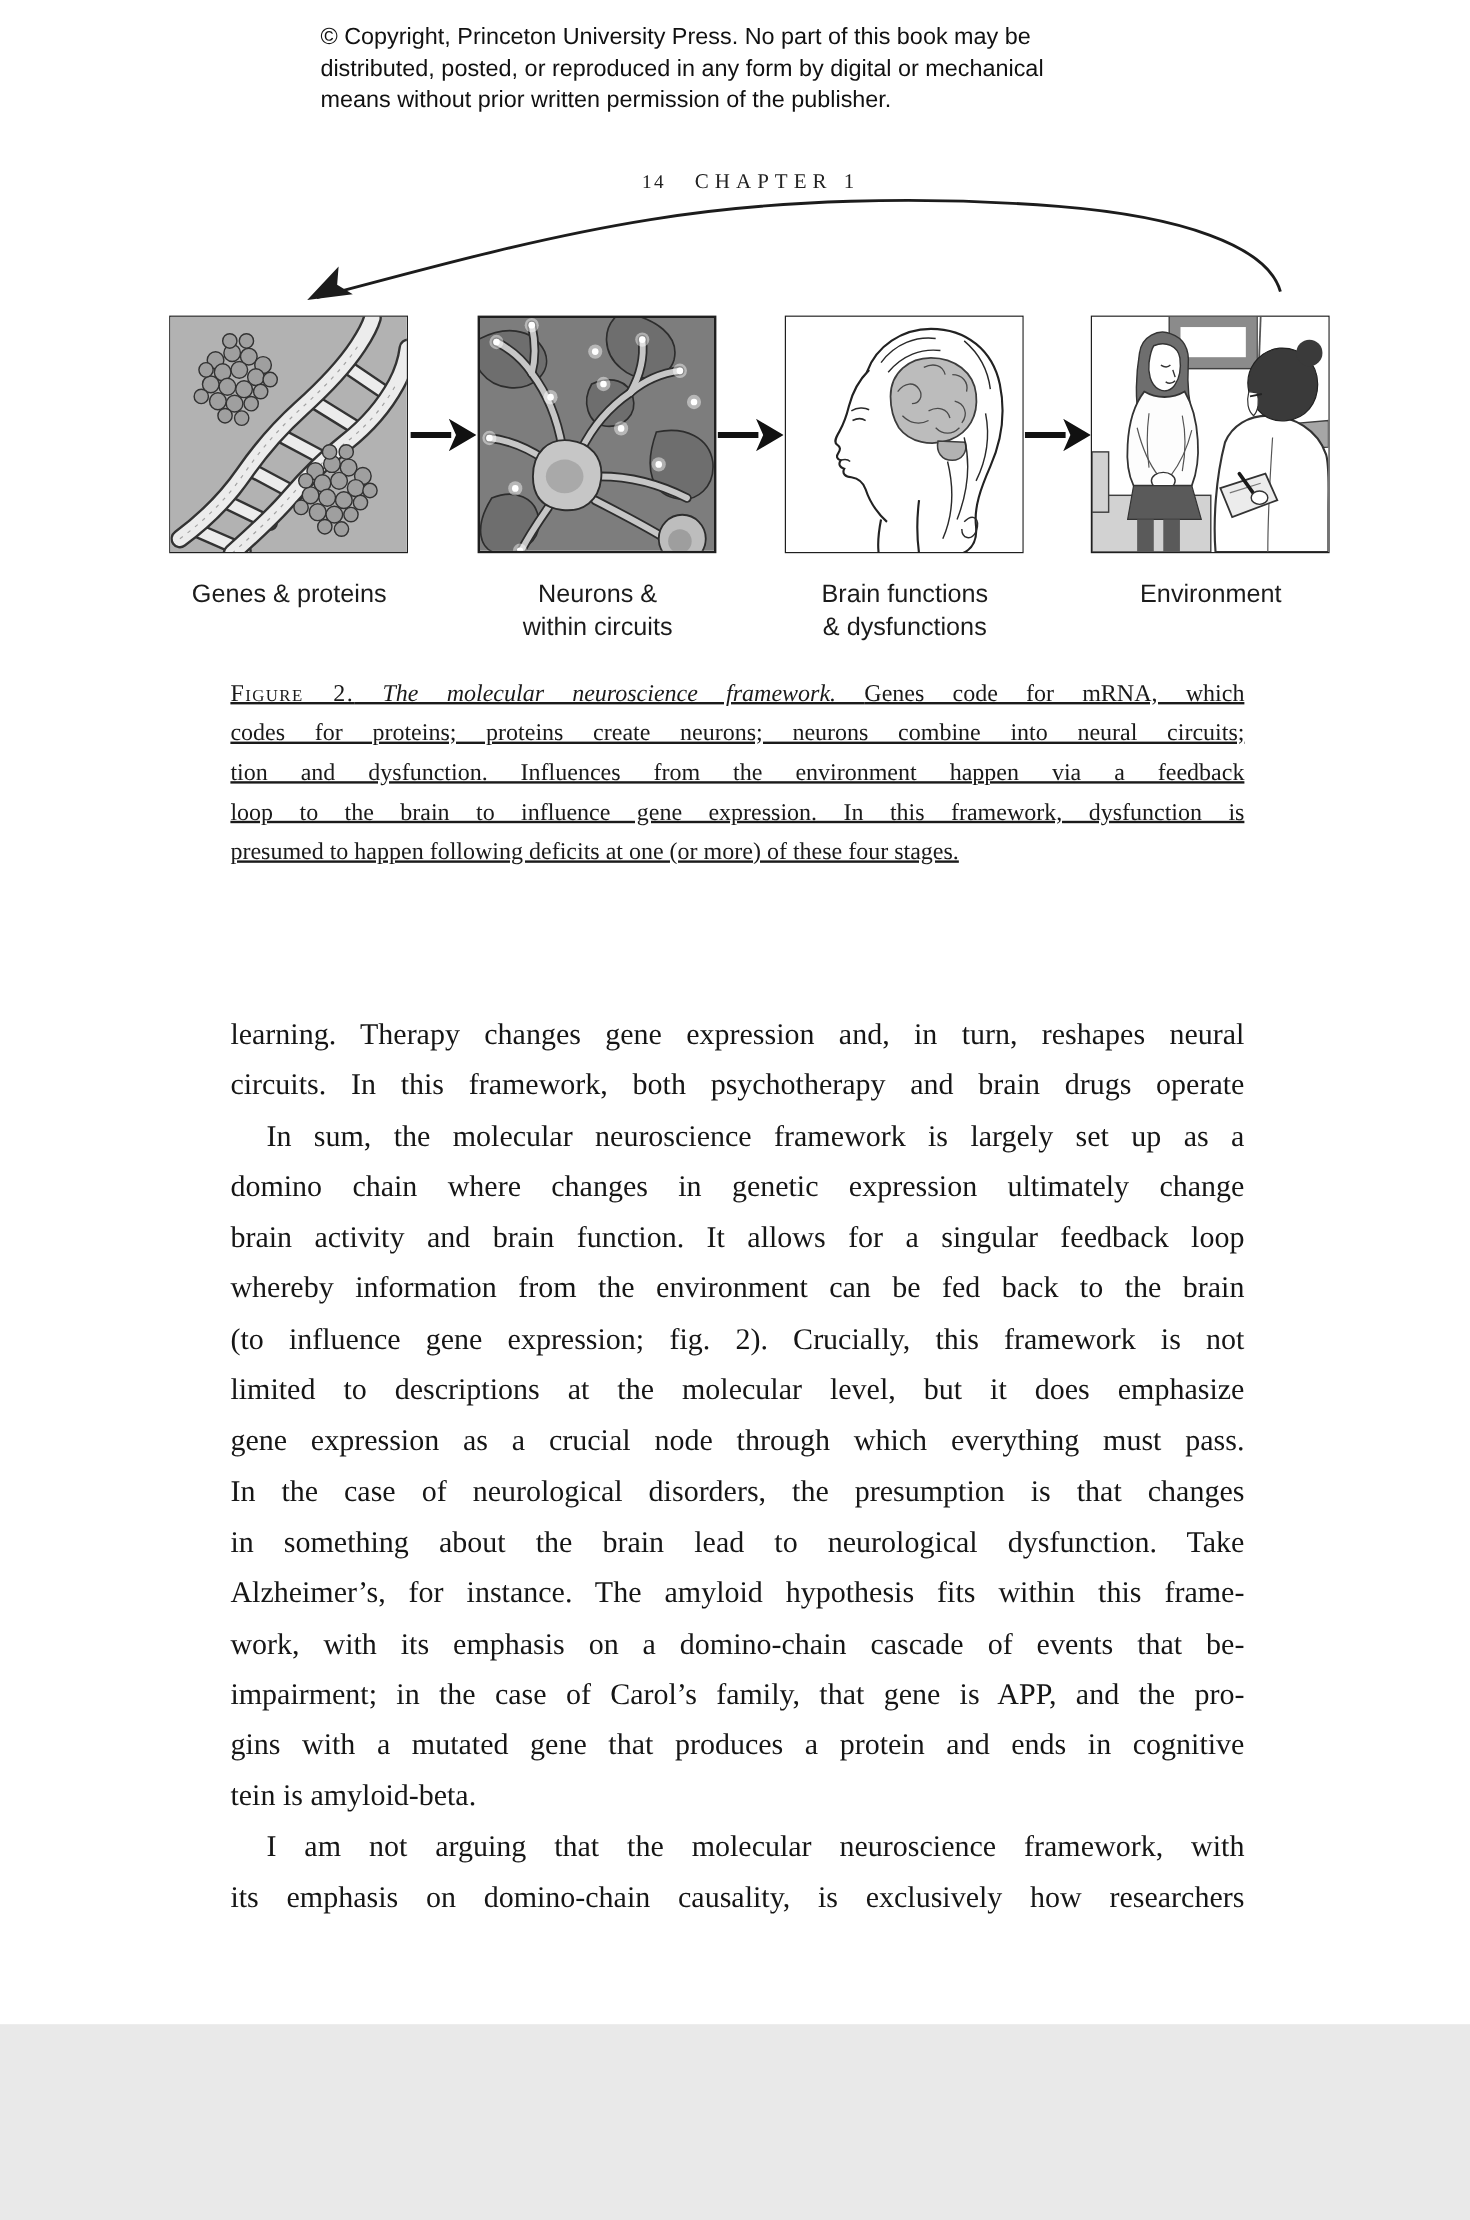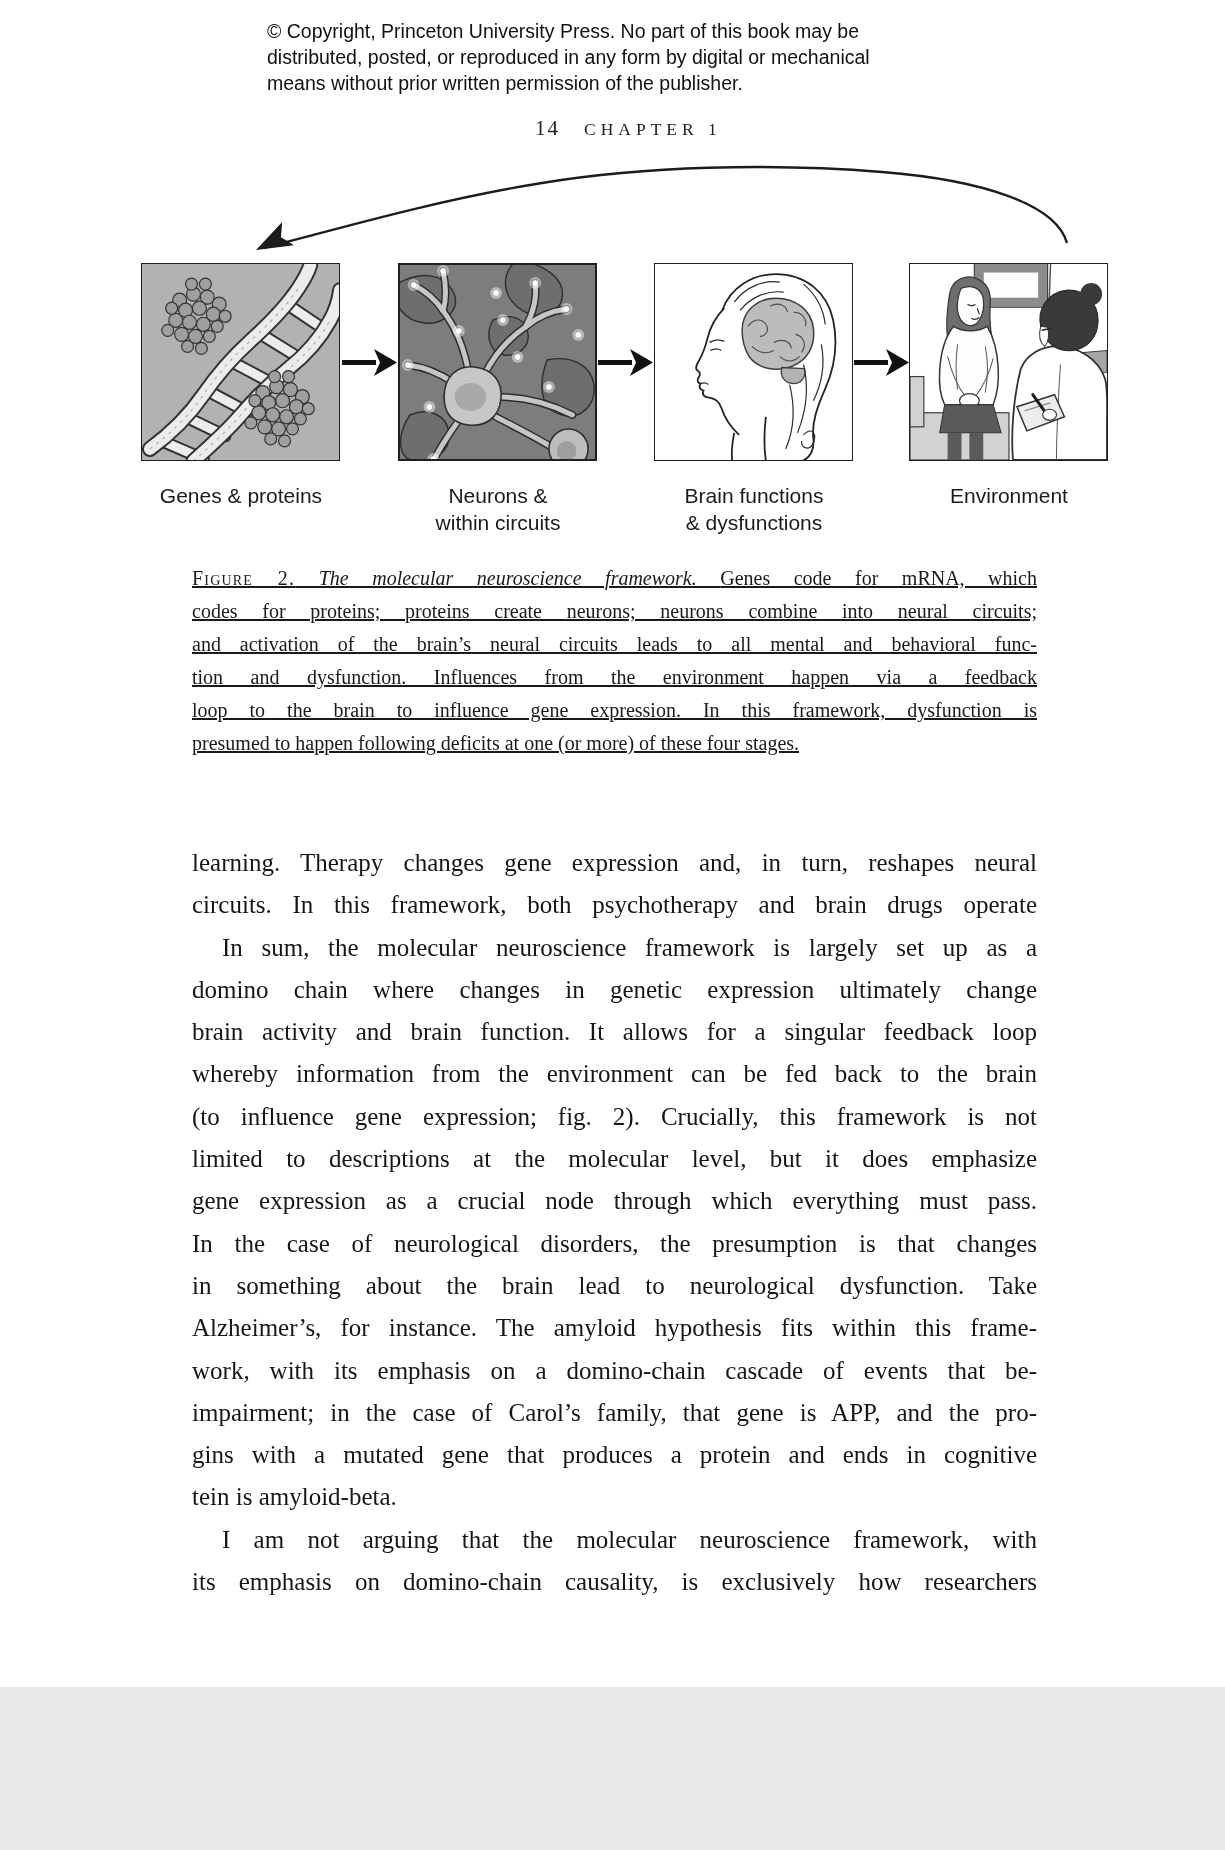--- a/index.html
+++ b/index.html
@@ -22,21 +22,21 @@
     color: #111;
   }
 
   
   .runhead {
     left: 535px; top: 116px;
     display: flex; gap: 24px; align-items: baseline;
     font-family: "Liberation Serif", serif;
     color: #222;
   }
-  .folio { font-size: 21px; letter-spacing: 2px; }
+  .folio { font-size: 16px; letter-spacing: 2px; margin-top: 28px; }
   .chapter { font-size: 17.5px; letter-spacing: 5px; }
 
   
   .panel {
     top: 263px; width: 199px; height: 198px;
     border: 1.5px solid #1f1f1f;
     box-sizing: border-box;
     background: #fff;
   }
   .panel svg { display:block; width:100%; height:100%; }
@@ -373,21 +373,20 @@
       <div>Brain functions</div>
       <div>&amp; dysfunctions</div>
     </div>
   <div class="abs panel-label pl4">
       <div>Environment</div>
     </div>
 
   <div class="abs caption">
       <div class="jline cap"><span class="smallcaps">Figure 2.</span><span class="cap-italic"> The molecular neuroscience framework. </span>Genes code for mRNA, which</div>
       <div class="jline cap">codes for proteins; proteins create neurons; neurons combine into neural circuits;</div>
-      <div class="jline cap">and activation of the brain’s neural circuits leads to all mental and behavioral func-</div>
       <div class="jline cap">tion and dysfunction. Influences from the environment happen via a feedback</div>
       <div class="jline cap">loop to the brain to influence gene expression. In this framework, dysfunction is</div>
       <div class="jline cap last">presumed to happen following deficits at one (or more) of these four stages.</div>
     </div>
 
   <div class="abs bodytext">
       <div class="jline body">learning. Therapy changes gene expression and, in turn, reshapes neural</div>
       <div class="jline body">circuits. In this framework, both psychotherapy and brain drugs operate</div>
       <div class="jline body indent">In sum, the molecular neuroscience framework is largely set up as a</div>
       <div class="jline body">domino chain where changes in genetic expression ultimately change</div>

